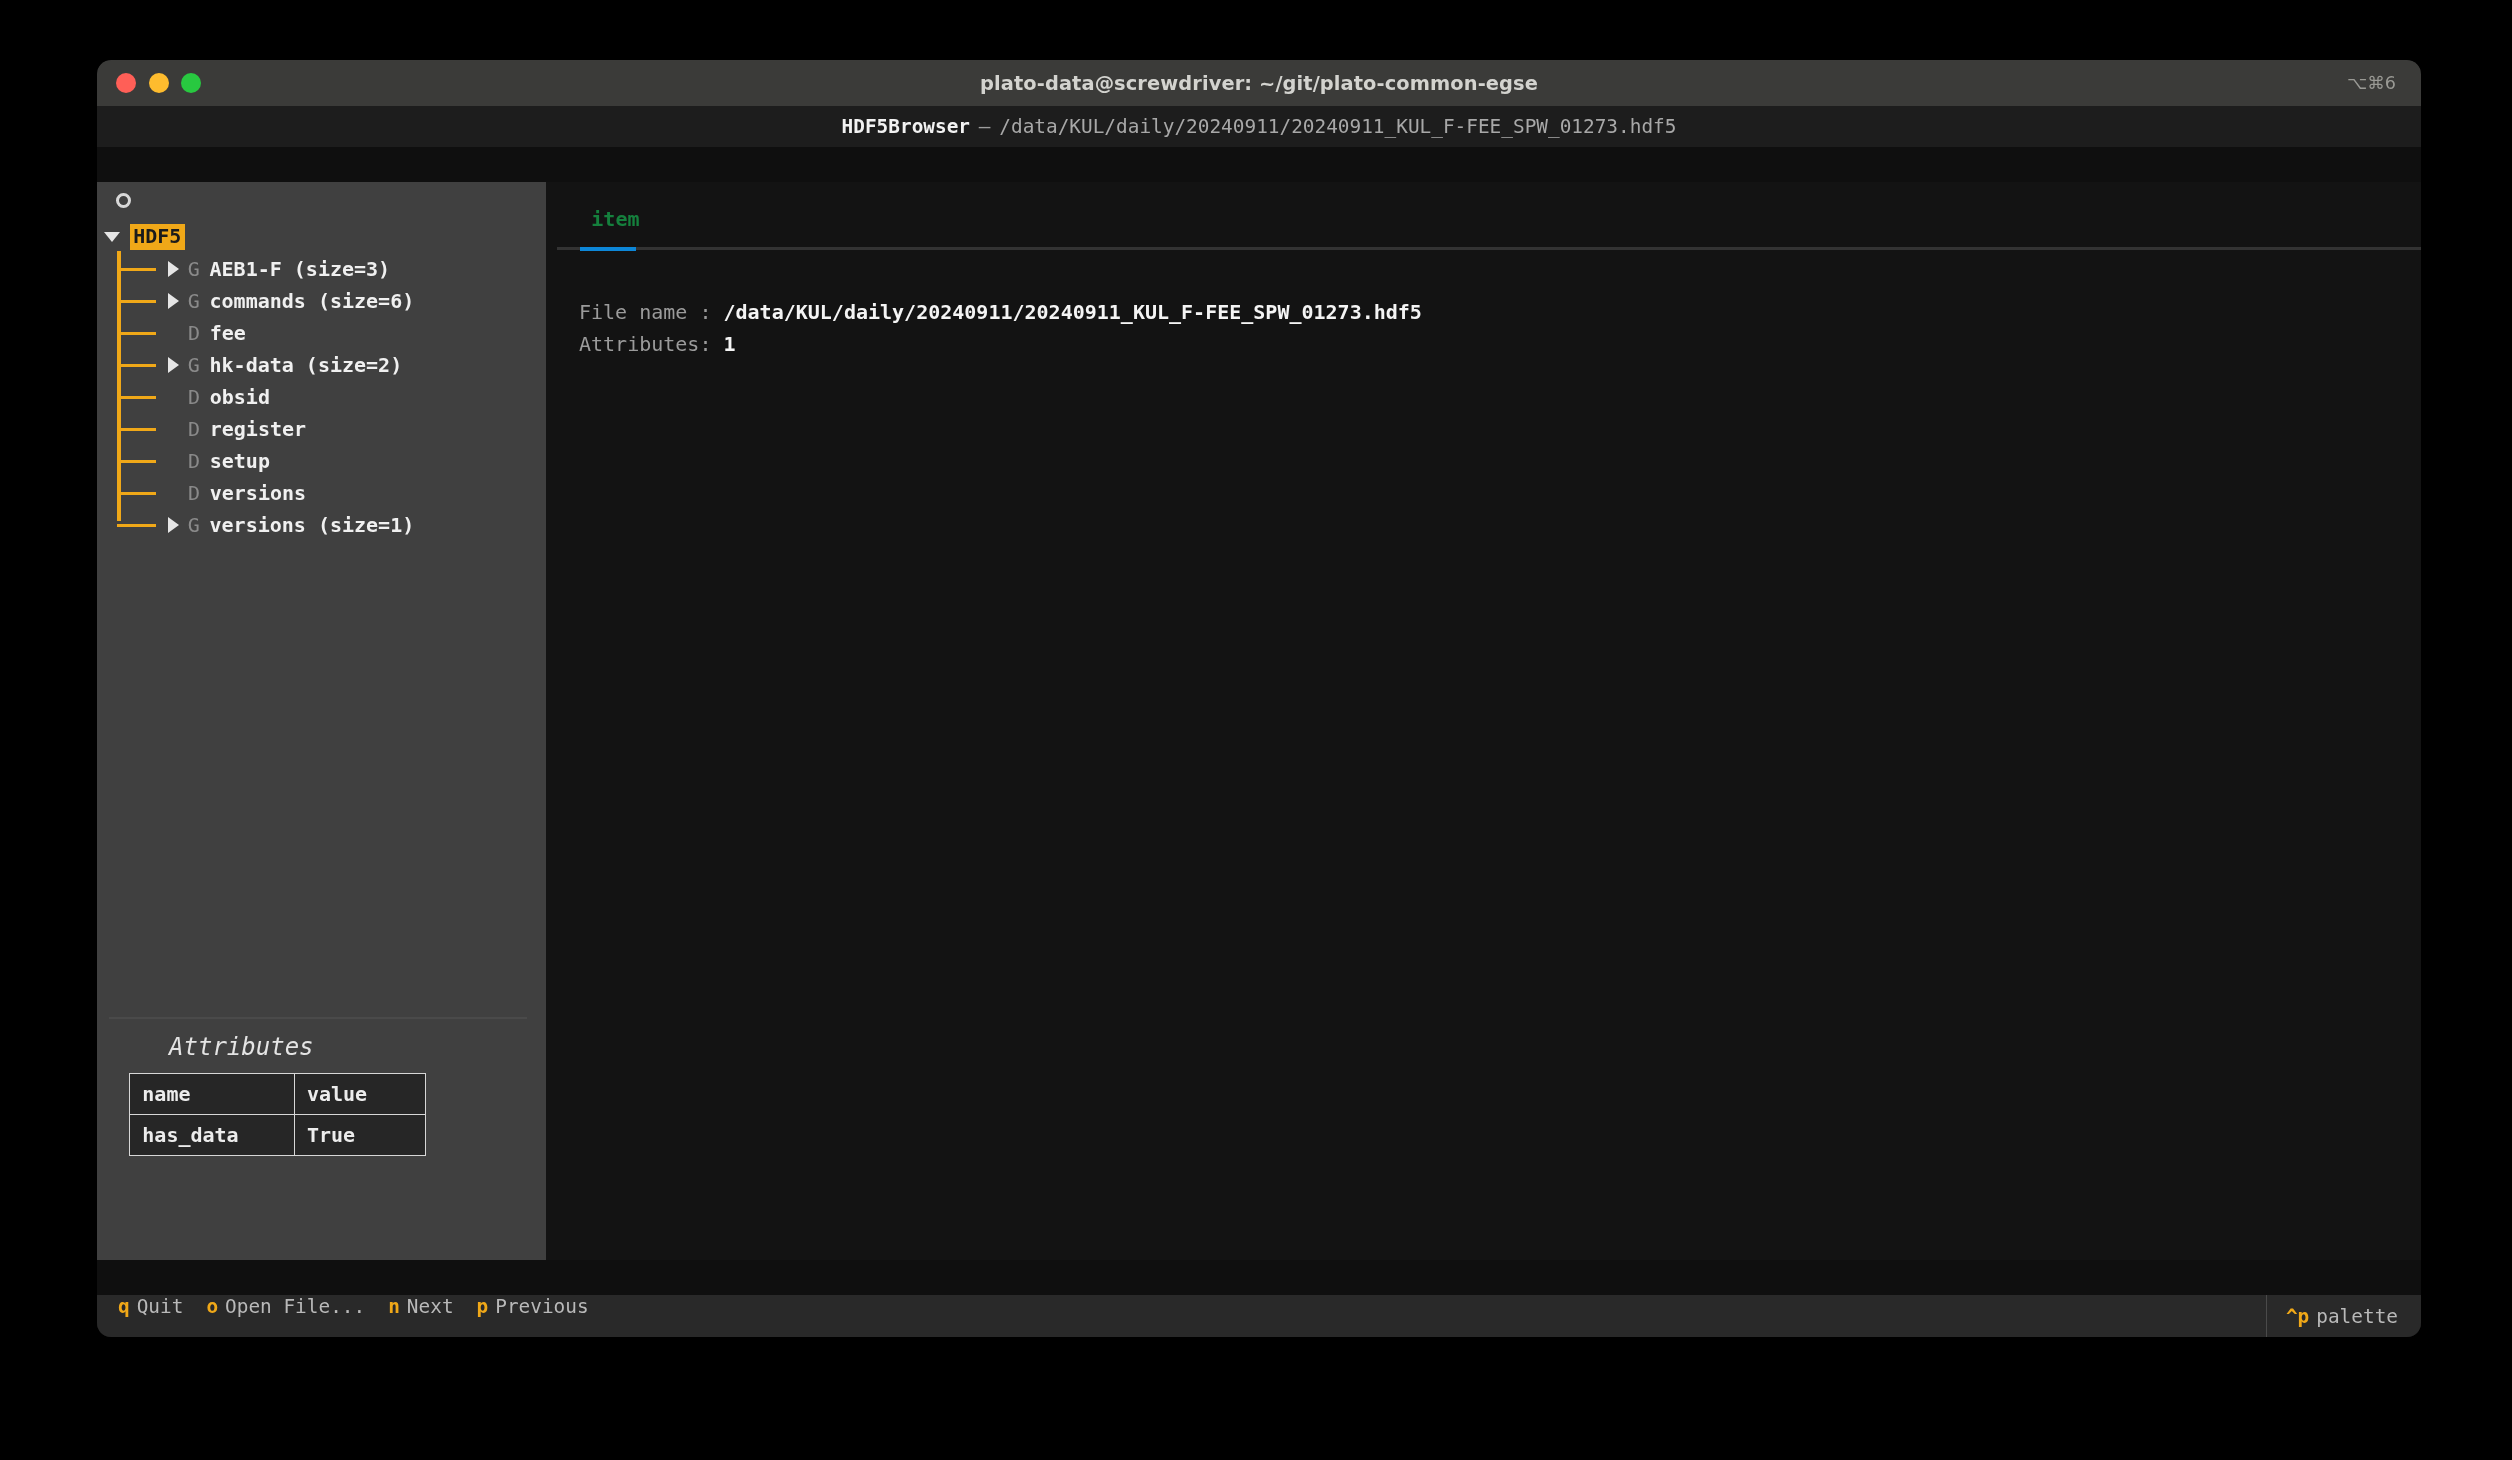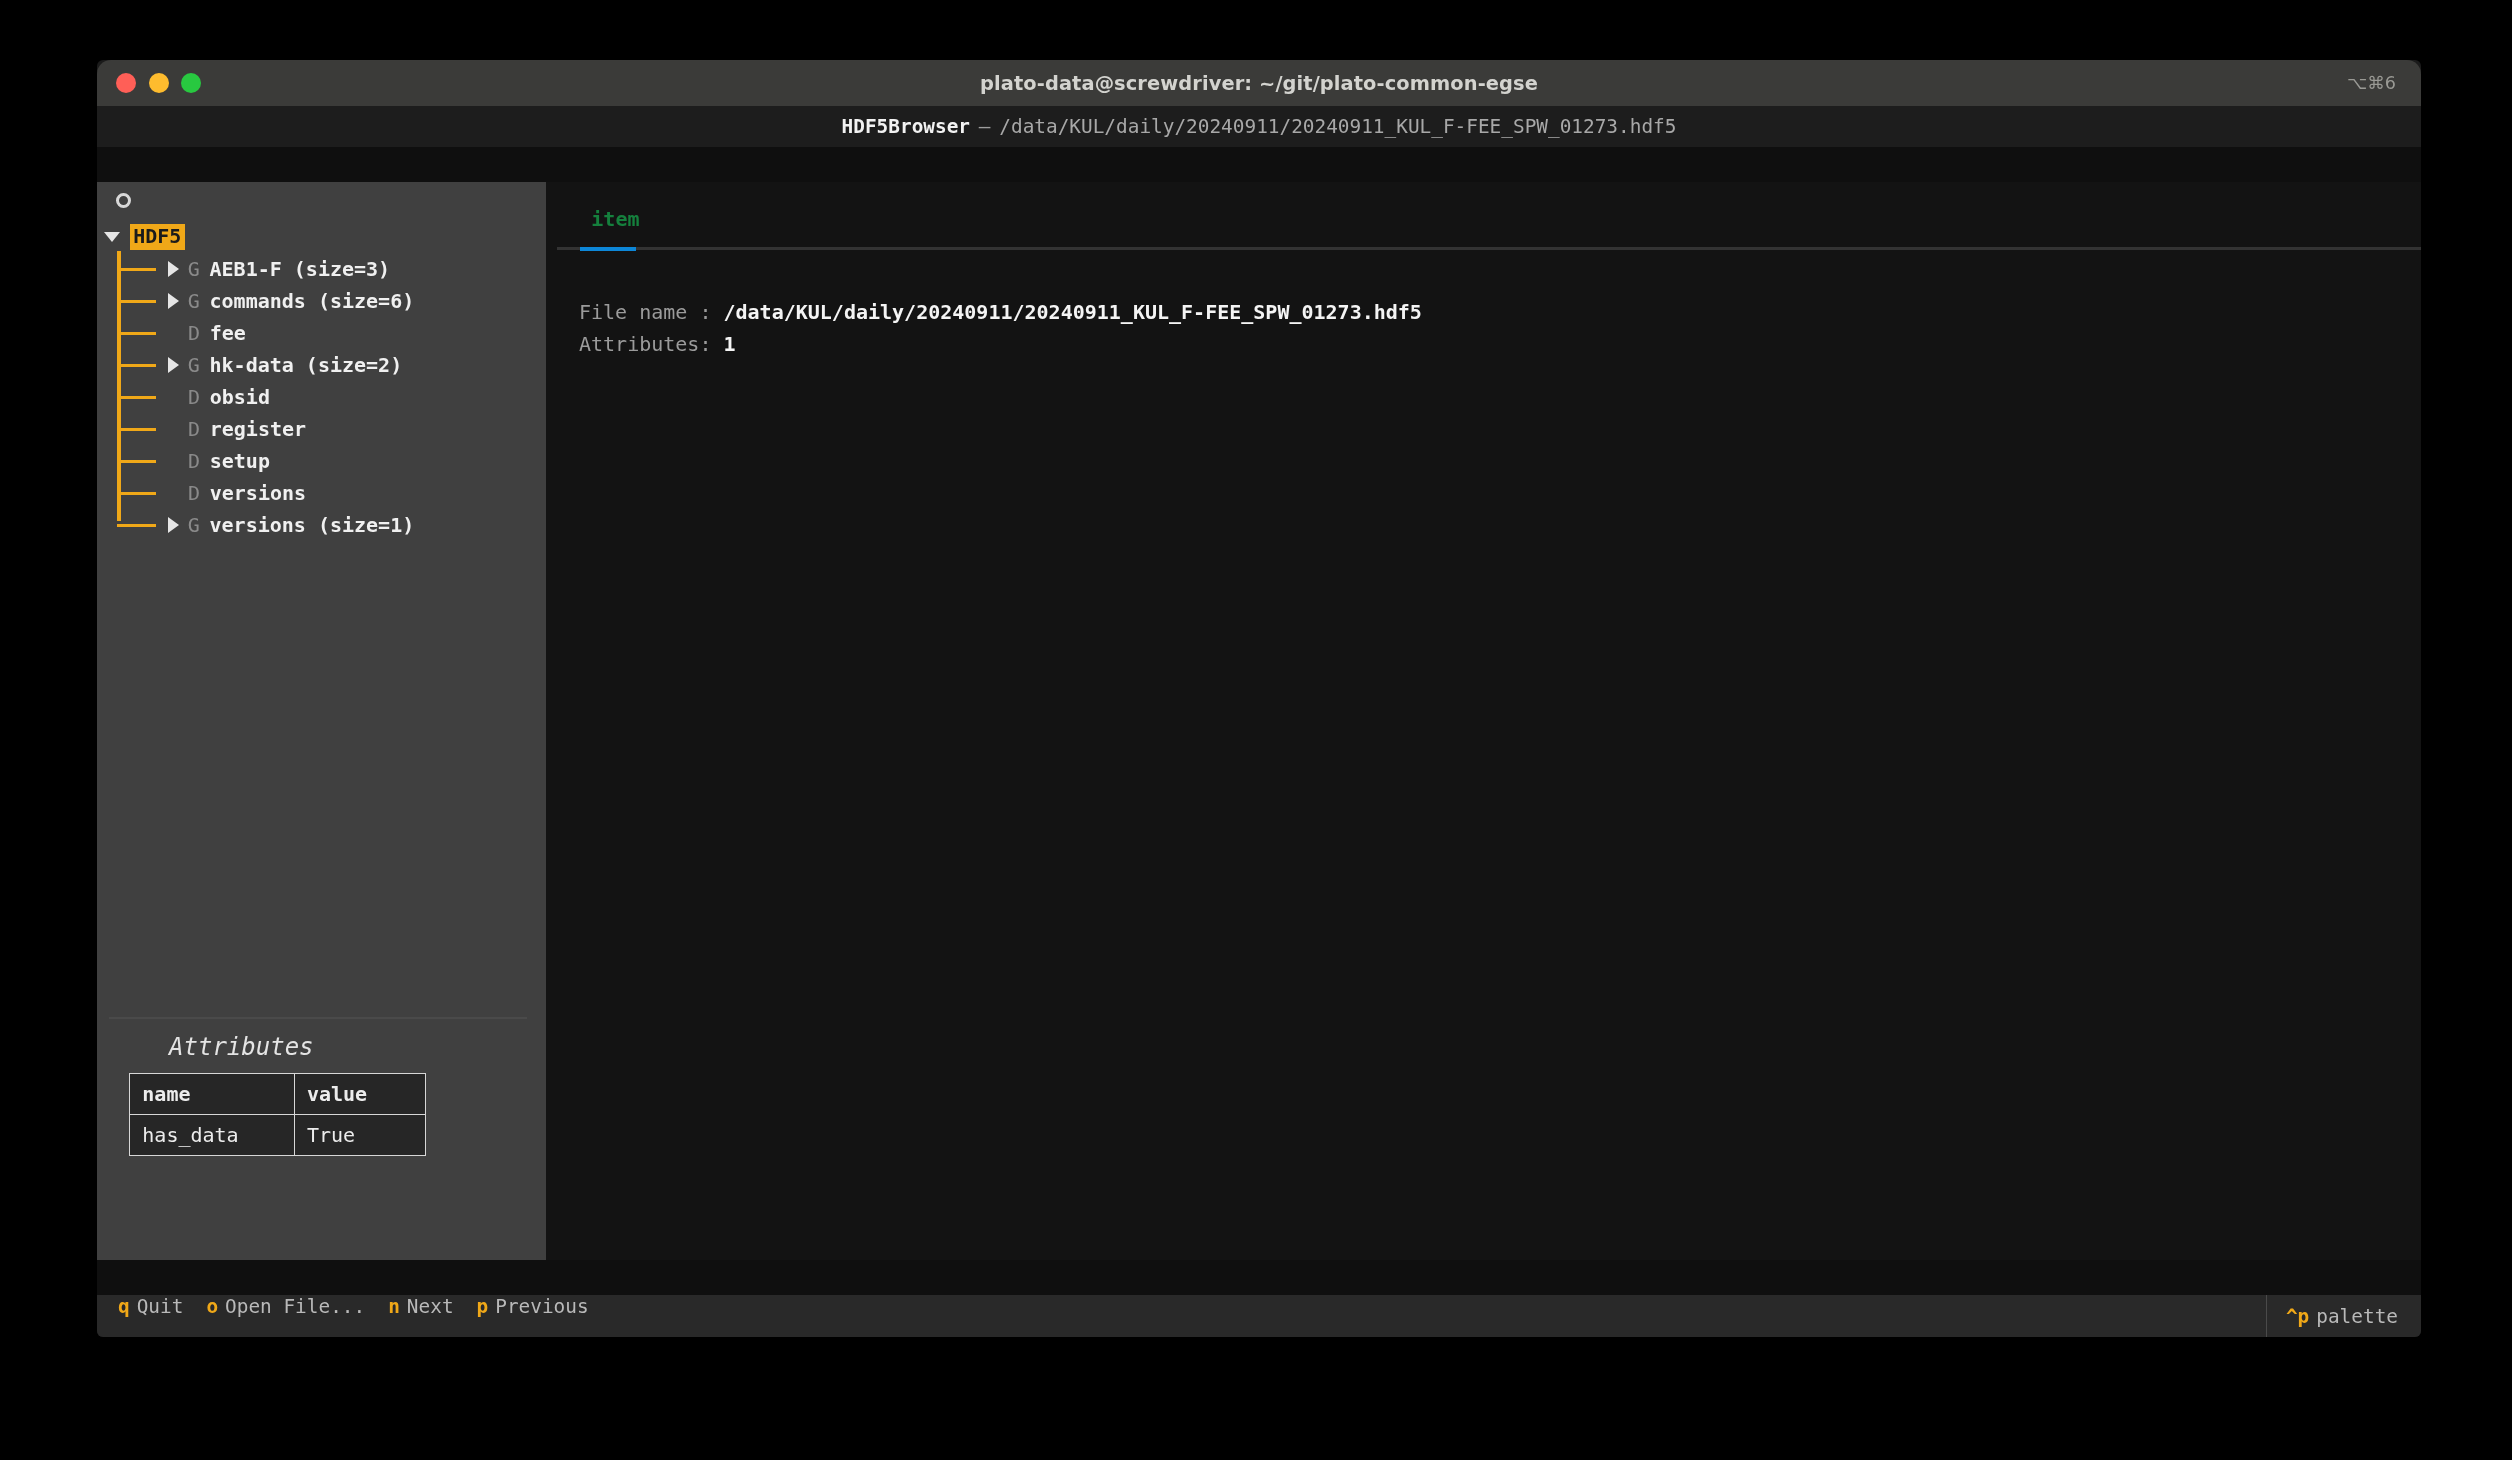--- a/index.html
+++ b/index.html
@@ -14,21 +14,21 @@
     font-family: "DejaVu Sans Mono", monospace;
   }
 
   
   .window {
     position: absolute;
     left: 97px;
     top: 60px;
     width: 2324px;
     height: 1277px;
-    border-radius: 6px;
+    border-radius: 14px;
     background: #1b1b1b;
     box-shadow: 0 8.8px 37px rgba(0,0,0,0.85);
     overflow: hidden;
     display: flex;
     flex-direction: column;
   }
 
   
   .titlebar {
     position: relative;
@@ -254,21 +254,21 @@
     margin-left: 32px;
     table-layout: fixed;
     padding-left: 44px;
   }
   .attr-table td, .attr-table th {
     border: 1.8px solid #d7d7d7;
     padding: 8px 12.3px;
     font-size: 20px;
     color: #ececec;
     text-align: left;
-    font-weight: normal;
+    font-weight: bold;
     background: #262626;
   }
   .attr-table th {
     font-weight: bold;
   }
   .attr-table .col-name { width: 139px; }
   .attr-table .col-value { width: 106px; }
 
   
   .content-pane {

